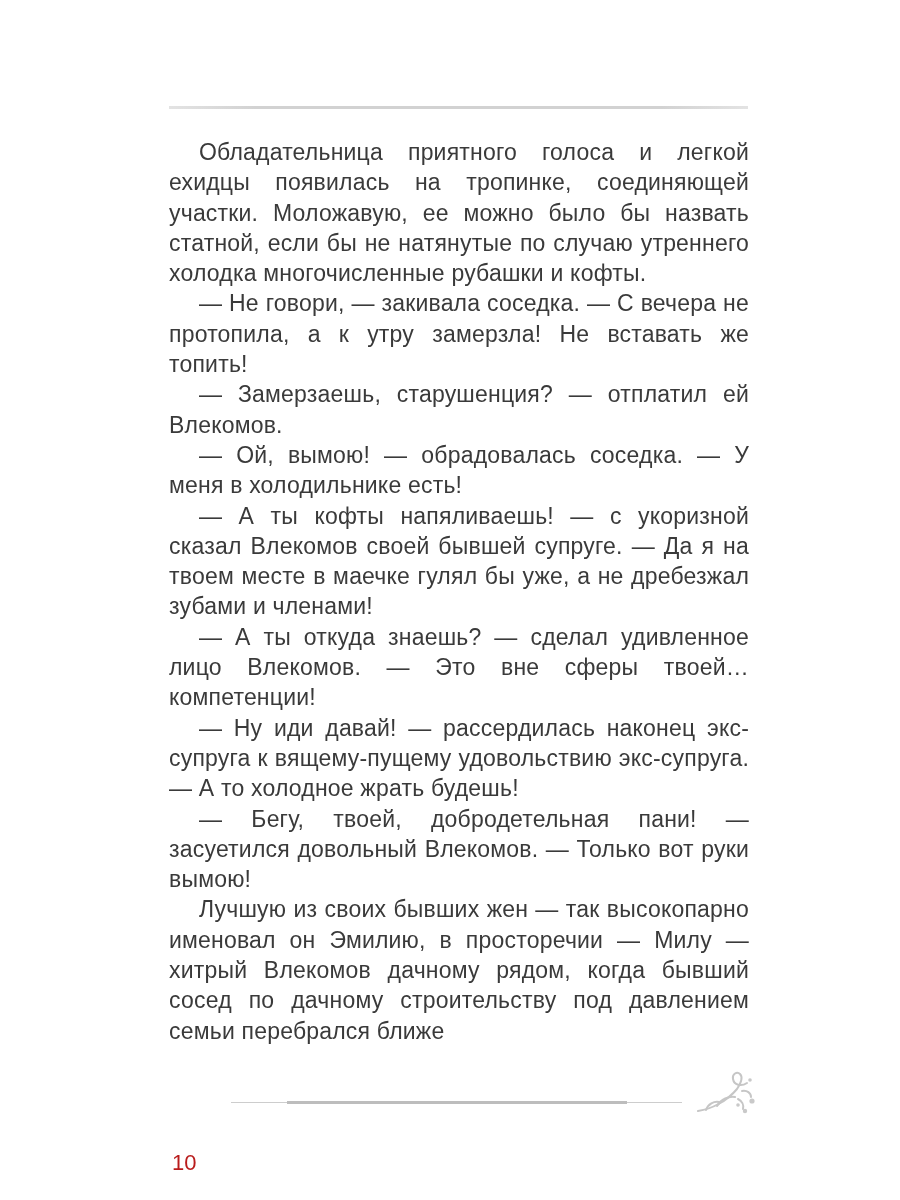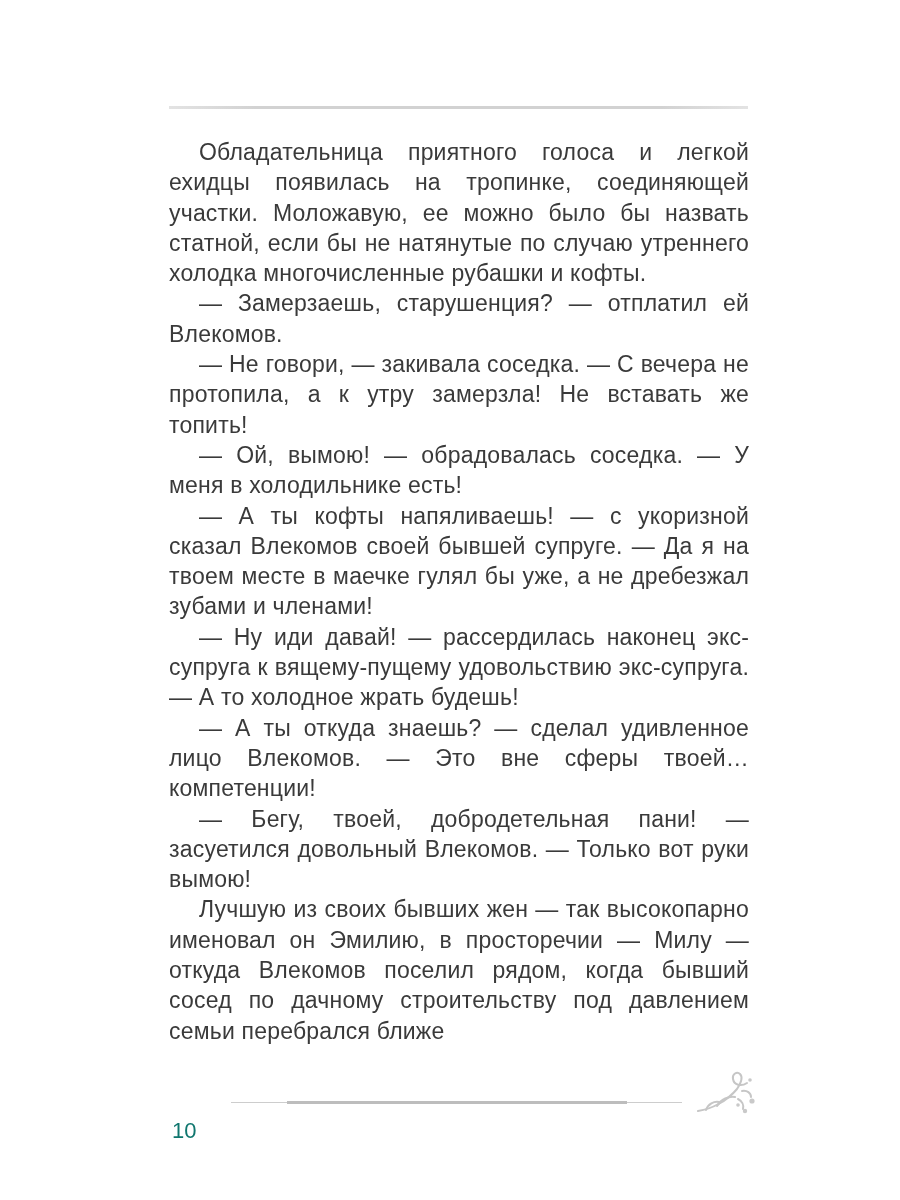--- a/index.html
+++ b/index.html
@@ -39,23 +39,23 @@
     overflow: hidden;
   }
   .text-block p {
     margin: 0;
     padding: 0;
     text-indent: 30px;
   }
   .footer-pagenum {
     position: absolute;
     left: 172px;
-    top: 1118px;
+    top: 1150px;
     font-size: 22px;
-    color: #0f766e;
+    color: #b91c1c;
   }
   .footer-rule {
     position: absolute;
     left: 231px;
     top: 1101px;
     width: 451px;
     height: 3px;
   }
   .footer-rule .thin {
     position: absolute;
@@ -81,28 +81,28 @@
 </style>
 </head>
 <body>
 
 <div class="page">
 
   <div class="top-rule"></div>
 
   <main class="text-block">
     <p>Обладательница приятного голоса и легкой ехидцы появилась на тропинке, соединяющей участки. Моложавую, ее можно было бы назвать статной, если бы не натянутые по случаю утреннего холодка многочисленные рубашки и кофты.</p>
+    <p>— Не говори, — закивала соседка. — С вечера не протопила, а к утру замерзла! Не вставать же топить!</p>
     <p>— Замерзаешь, старушенция? — отплатил ей Влекомов.</p>
-    <p>— Не говори, — закивала соседка. — С вечера не протопила, а к утру замерзла! Не вставать же топить!</p>
     <p>— Ой, вымою! — обрадовалась соседка. — У меня в холодильнике есть!</p>
     <p>— А ты кофты напяливаешь! — с укоризной сказал Влекомов своей бывшей супруге. — Да я на твоем месте в маечке гулял бы уже, а не дребезжал зубами и членами!</p>
+    <p>— А ты откуда знаешь? — сделал удивленное лицо Влекомов. — Это вне сферы твоей… компетенции!</p>
     <p>— Ну иди давай! — рассердилась наконец экс-супруга к вящему-пущему удовольствию экс-супруга. — А то холодное жрать будешь!</p>
-    <p>— А ты откуда знаешь? — сделал удивленное лицо Влекомов. — Это вне сферы твоей… компетенции!</p>
     <p>— Бегу, твоей, добродетельная пани! — засуетился довольный Влекомов. — Только вот руки вымою!</p>
-    <p>Лучшую из своих бывших жен — так высокопарно именовал он Эмилию, в просторечии — Милу — откуда Влекомов поселил рядом, когда бывший сосед по дачному строительству под давлением семьи перебрался ближе</p>
+    <p>Лучшую из своих бывших жен — так высокопарно именовал он Эмилию, в просторечии — Милу — хитрый Влекомов дачному рядом, когда бывший сосед по дачному строительству под давлением семьи перебрался ближе</p>
   </main>
 
   <footer>
     <span class="footer-pagenum">10</span>
 
     <div class="footer-rule">
       <div class="thin"></div>
       <div class="thick"></div>
     </div>
 

